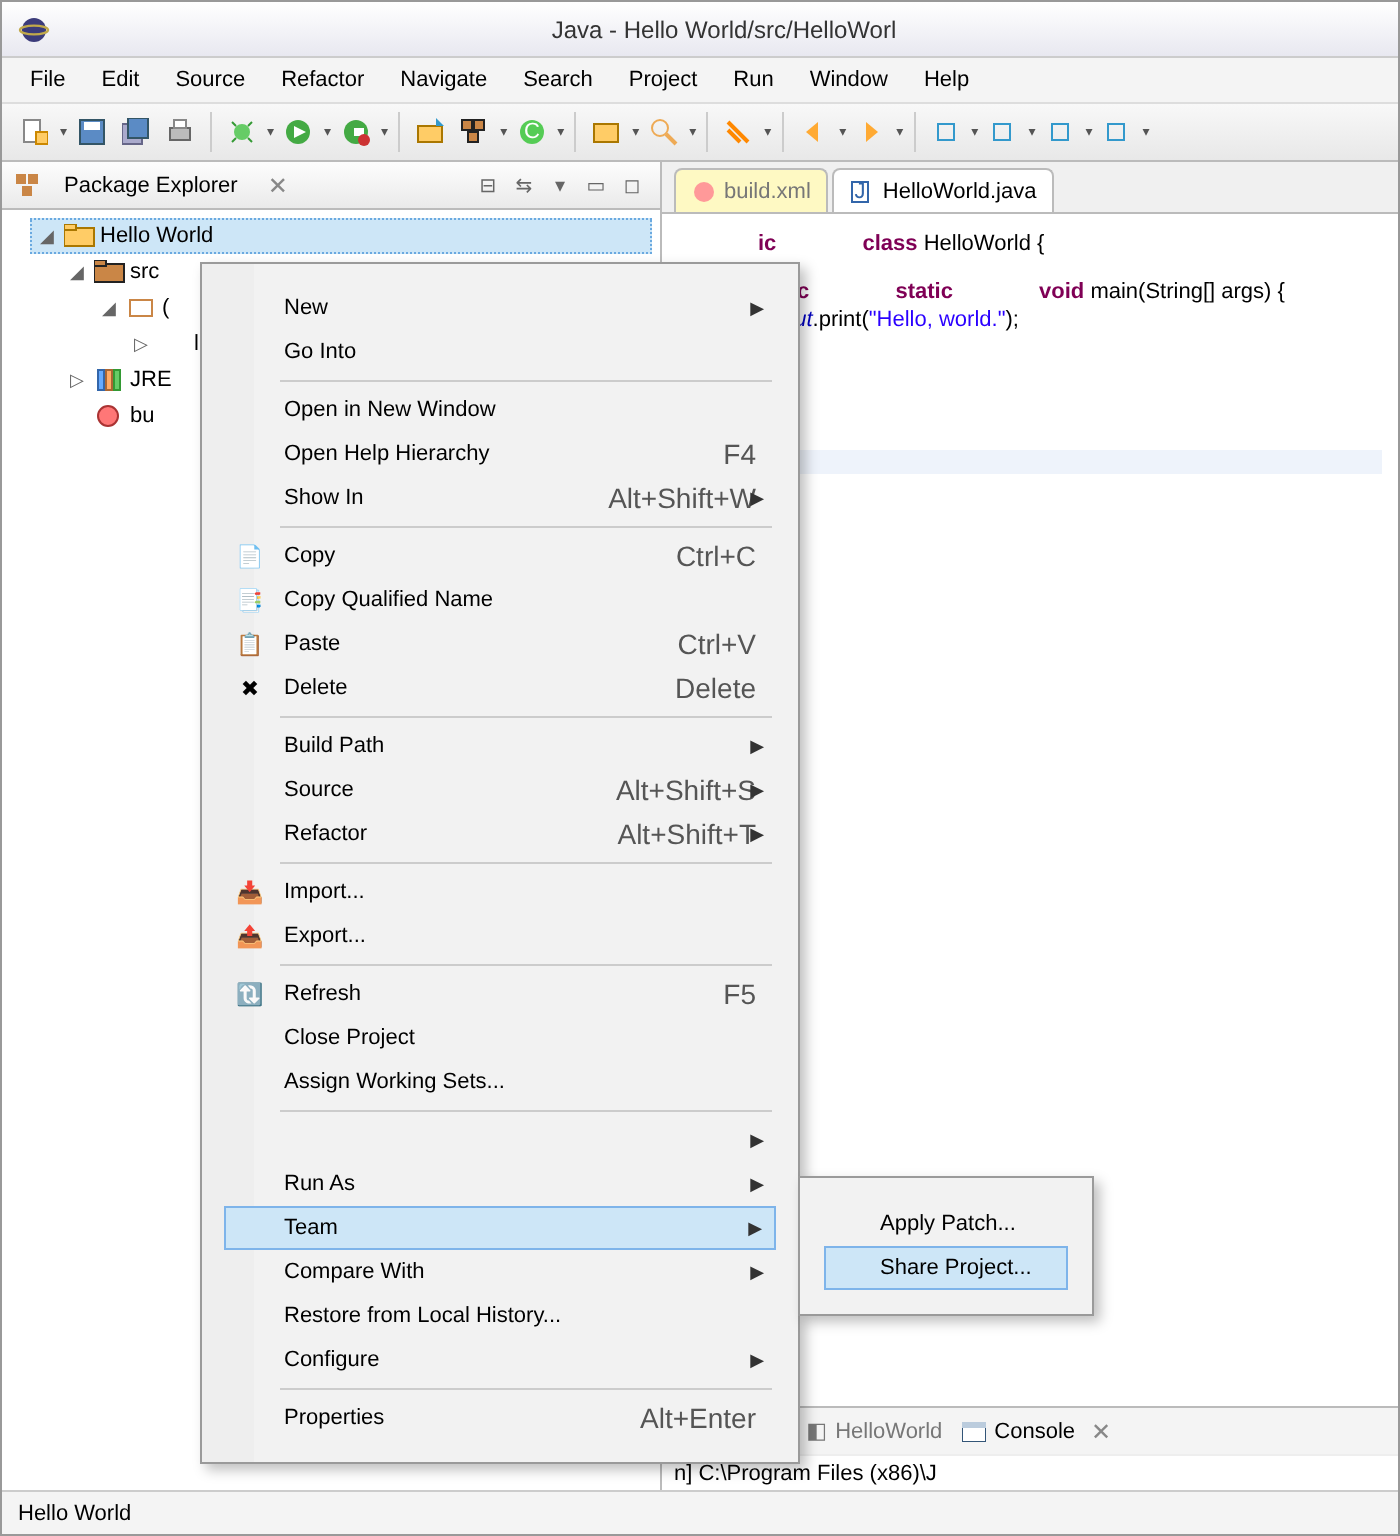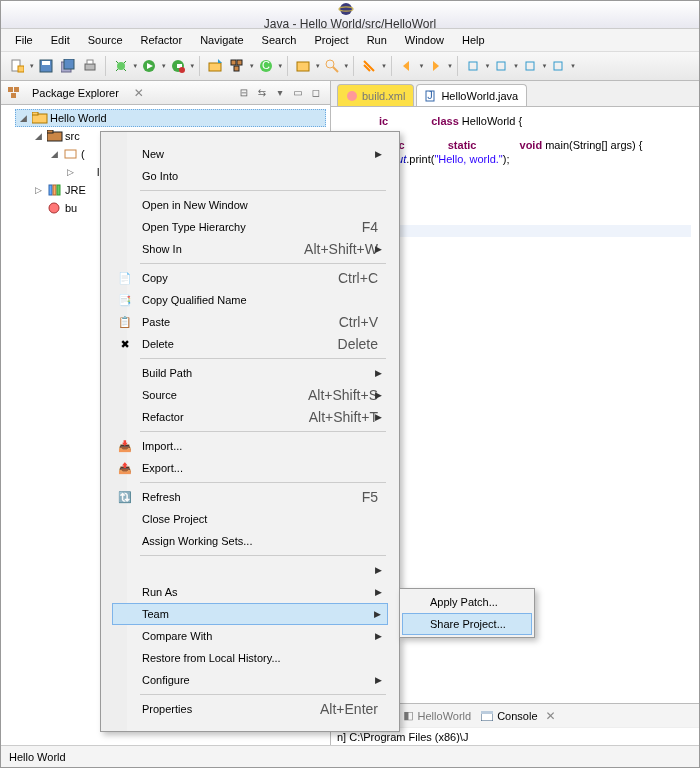--- a/index.html
+++ b/index.html
@@ -1,17 +1,17 @@
 <!DOCTYPE html>
 <html><head>
 <meta charset="utf-8">
 <style>
 * { box-sizing: border-box; margin: 0; padding: 0; font-family: 'Segoe UI', Tahoma, sans-serif; font-size: 11px; }
 body { background: #fff; width: 700px; height: 768px; overflow: hidden; border: 1px solid #999; position: relative; }
-.titlebar { height: 28px; background: linear-gradient(#fff, #e8e8f0); display: flex; align-items: center; padding: 0 8px; border-bottom: 1px solid #ccc; flex-direction: column; }
+.titlebar { height: 28px; background: linear-gradient(#fff, #e8e8f0); display: flex; align-items: center; padding: 0 8px; border-bottom: 1px solid #ccc; }
 .titlebar .title { margin: 0 auto; color: #333; font-size: 12px; }
 .titlebar .eclipse-icon { width: 16px; height: 16px; margin-right: 8px; }
 .menubar { height: 22px; display: flex; align-items: center; padding: 0 6px; gap: 2px; background: #f4f4f4; }
 .menubar .mi { padding: 3px 8px; cursor: default; }
 .toolbar { height: 30px; background: linear-gradient(#f8f8f8, #e8e8e8); border-top: 1px solid #ddd; border-bottom: 1px solid #bbb; display: flex; align-items: center; padding: 0 6px; gap: 2px; }
 .tbtn { width: 20px; height: 20px; display: inline-flex; align-items: center; justify-content: center; border-radius: 2px; }
 .tsep { width: 1px; height: 20px; background: #ccc; margin: 0 3px; }
 .dropdown-arrow { font-size: 7px; color: #555; margin-left: 1px; }
 .main { display: flex; height: calc(100% - 102px); }
 .left-pane { width: 330px; border-right: 1px solid #bbb; display: flex; flex-direction: column; background: #fff; }
@@ -21,42 +21,42 @@
 .view-header .vbtn { width: 16px; height: 16px; display: inline-flex; align-items: center; justify-content: center; font-size: 10px; color: #666; margin-left: 2px; }
 .view-close { color: #888; font-size: 12px; margin-left: 4px; }
 .tree { padding: 4px 4px; }
 .tree-row { display: flex; align-items: center; height: 18px; padding-left: 4px; gap: 2px; }
 .tree-row.sel { background: #cde6f7; border: 1px dotted #6aa9e0; }
 .expander { width: 10px; font-size: 9px; color: #666; }
 .tree-icon { width: 16px; height: 14px; display: inline-flex; align-items: center; justify-content: center; }
 .right-pane { flex: 1; display: flex; flex-direction: column; }
 .editor-tabs { height: 26px; background: #f0f0f0; border-bottom: 1px solid #bbb; display: flex; align-items: flex-end; padding-left: 6px; gap: 2px; }
 .etab { height: 22px; padding: 0 8px; background: #fff; border: 1px solid #bbb; border-bottom: none; border-radius: 4px 4px 0 0; display: flex; align-items: center; gap: 4px; font-size: 11px; }
-.etab.inactive { background: #fde047; color: #777; }
+.etab.inactive { background: #fef9c3; color: #777; }
 .editor-body { flex: 1; background: #fff; padding: 8px 8px; font-family: Consolas, 'Courier New', monospace; font-size: 12px; white-space: pre; color: #000; overflow: hidden; position: relative; }
 .kw { color: #7f0055; font-weight: bold; margin-left: 40px; }
 .str { color: #2a00ff; }
 .fld { color: #0000c0; font-style: italic; }
 .lc1 { background: #eef3fb; display: block; }
 .bottom-tabs { height: 24px; border-top: 1px solid #bbb; background: #f4f4f4; display: flex; align-items: center; padding: 0 6px; gap: 10px; font-size: 11px; color: #777; }
 .bottom-tabs .btab { display: flex; align-items: center; gap: 4px; }
 .bottom-tabs .btab.active { color: #000; }
 .console-line { height: 18px; background: #fff; border-top: 1px solid #eee; padding-left: 6px; font-size: 11px; display: flex; align-items: center; }
 .statusbar { height: 22px; background: #f4f4f4; border-top: 1px solid #ccc; display: flex; align-items: center; padding: 0 8px; font-size: 11px; }
 
 .ctx { position: absolute; left: 99px; top: 130px; width: 300px; background: #f2f2f2; border: 1px solid #9a9a9a; box-shadow: 3px 3px 6px rgba(0,0,0,.25); padding: 11px; }
 .ctx .iconcol { position: absolute; left: 0; top: 0; bottom: 0; width: 26px; background: #eee; }
 .ctx-item { position: relative; height: 22px; display: flex; align-items: center; padding-left: 30px; padding-right: 10px; }
 .ctx-item:hover, .ctx-item.hover { background: #cde6f7; border: 1px solid #7eb4ea; padding-left: 29px; padding-right: 9px; height: 22px; }
 .ctx-item .lbl { flex: 1; }
 .ctx-item .sc { color: #555; font-size: 14px; }
 .ctx-item .arrow { position: absolute; right: 6px; font-size: 9px; color: #333; }
 .ctx-item .cicon { position: absolute; left: 4px; width: 18px; text-align: center; }
 .ctx-sep { height: 1px; background: #ccc; margin: 3px 2px 3px 28px; }
-.submenu { position: absolute; left: 398px; top: 722px; transform: translateY(-135px); width: 136px; background: #f2f2f2; border: 1px solid #9a9a9a; box-shadow: 3px 3px 6px rgba(0,0,0,.25); padding: 2px; }
+.submenu { position: absolute; left: 398px; top: 722px; transform: translateY(-135px); width: 148px; background: #f2f2f2; border: 1px solid #9a9a9a; box-shadow: 3px 3px 6px rgba(0,0,0,.25); padding: 12px; }
 .submenu .ctx-item { padding-left: 28px; }
 .submenu .ctx-item.hover { padding-left: 27px; }
 svg { display: block; }
 </style>
 </head>
 <body>
 
 <div class="titlebar">
   <span class="eclipse-icon">
     <svg width="16" height="16">
@@ -358,21 +358,21 @@
       <span class="arrow">▶</span>
     </div>
     <div class="ctx-item">
       <span class="lbl">Go Into</span>
     </div>
     <div class="ctx-sep"></div>
     <div class="ctx-item">
       <span class="lbl">Open in New Window</span>
     </div>
     <div class="ctx-item">
-      <span class="lbl">Open Type Hierarchy</span>
+      <span class="lbl">Open Help Hierarchy</span>
       <span class="sc">F4</span>
     </div>
     <div class="ctx-item">
       <span class="lbl">Show In</span>
       <span class="sc">Alt+Shift+W</span>
       <span class="arrow">▶</span>
     </div>
     <div class="ctx-sep"></div>
     <div class="ctx-item">
       <span class="cicon" style="font-size: 11px;">📄</span>

